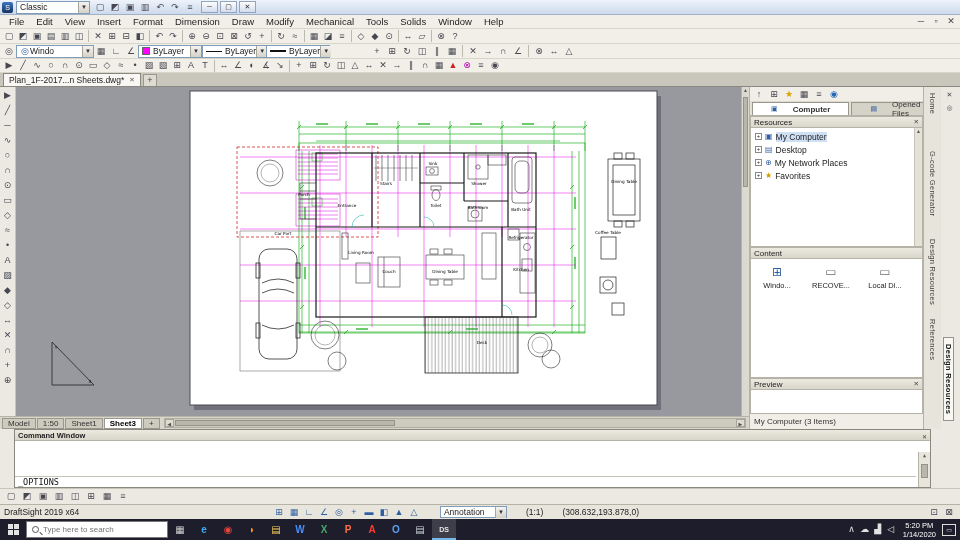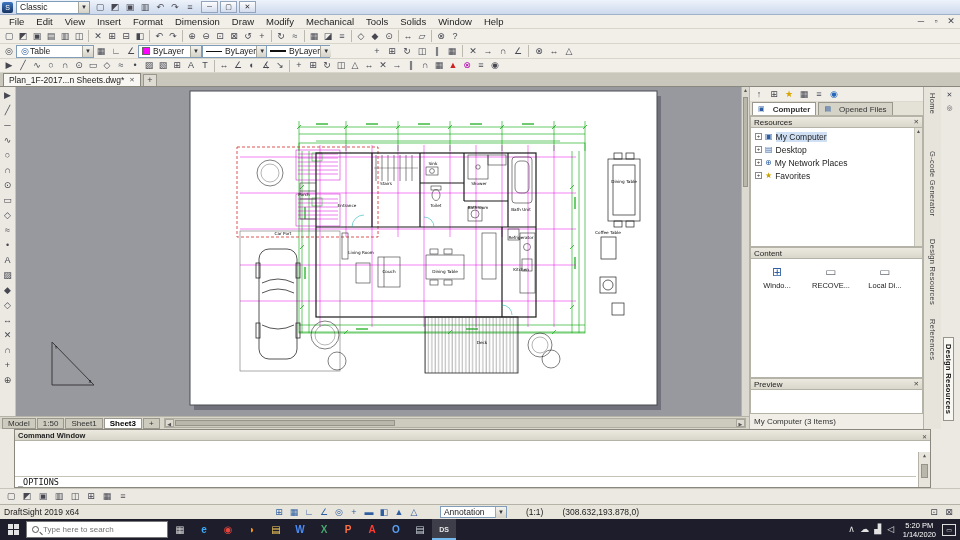--- a/index.html
+++ b/index.html
@@ -44,21 +44,21 @@
   .canvas{position:absolute;left:16px;top:87px;width:725px;height:329px;background:#98989f;overflow:hidden;}
   .canvas svg{display:block;}
   .plan-label{font-size:4.2px;fill:#000;text-anchor:middle;font-family:"DejaVu Sans",sans-serif;}
   .vscroll{position:absolute;left:741px;top:87px;width:8px;height:329px;background:#dcd9d0;border-left:1px solid #b5b2a8;font-size:5px;color:#555;text-align:center;}
   .vscroll .thumb{position:absolute;left:1px;top:10px;width:5px;height:90px;background:#b9b6ab;border:1px solid #96938a;}
 
   
   .rpanel{position:absolute;left:749px;top:87px;width:174px;height:342px;background:#f0eee7;border-left:1px solid #b5b2a8;font-size:8.5px;display:flex;flex-direction:column;}
   .rp-icons{height:15px;display:flex;align-items:center;padding:0 2px;gap:1px;border-bottom:1px solid #ddd9ce;}
   .rp-tabs{height:14px;display:flex;align-items:flex-end;padding-left:2px;gap:2px;background:#e4e1d7;border-bottom:1px solid #b5b2a8;}
-  .rp-tab{height:13px;display:flex;align-items:center;gap:8px;padding:0 5px;font-size:8px;border:1px solid #9a978e;border-bottom:none;background:#d5d2c7;color:#333;}
+  .rp-tab{height:13px;display:flex;align-items:center;gap:15px;padding:0 18px;font-size:8px;border:1px solid #9a978e;border-bottom:none;background:#d5d2c7;color:#333;}
   .rp-tab.active{background:#fff;font-weight:bold;}
   .rp-tab .tico{font-size:7px;color:#2f5fa0;}
   .boxhdr{height:12px;background:linear-gradient(#ece9e0,#d9d6cb);border:1px solid #b5b2a8;display:flex;align-items:center;padding:0 3px;font-size:8px;color:#222;}
   .boxhdr .x{margin-left:auto;font-size:6.5px;color:#444;}
   .rp-tree{height:119px;background:#fff;border:1px solid #b5b2a8;border-top:none;position:relative;overflow:hidden;padding-top:2px;}
   .tree-row{display:flex;align-items:center;height:13px;padding-left:4px;gap:3px;}
   .tree-row.sel .tlabel{background:#cfe0f5;}
   .expander{width:7px;height:7px;border:1px solid #8a8a8a;background:#fff;font-size:6px;line-height:5px;text-align:center;color:#333;flex:none;}
   .ticon{font-size:8px;flex:none;}
   .tlabel{font-size:8.5px;white-space:nowrap;}
@@ -206,21 +206,21 @@
     <span class="tbi">⊗</span>
     <span class="tbi">?</span>
   </div>
 
 <div class="band tbrow" id="tb2">
   <div class="iconrow">
       <span class="tbi">◎</span>
     </div>
   <div class="combo" style="width:78px">
     <span class="tbi" style="width:10px;color:#2f5fa0">◎</span>
-    <span>Table</span>
+    <span>Windo</span>
     <span class="arr">▼</span>
   </div>
   <div class="iconrow">
       <span class="tbi">▦</span>
       <span class="tbi">∟</span>
       <span class="tbi">∠</span>
     </div>
   <div class="combo" style="width:64px">
     <span class="swatch"></span>
     <span>ByLayer</span>

